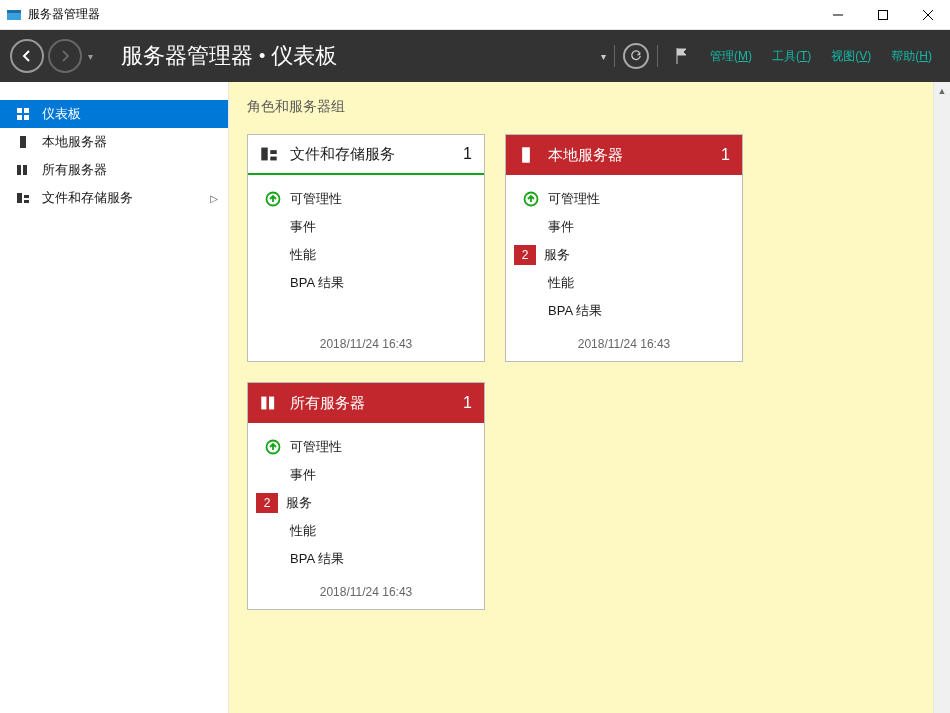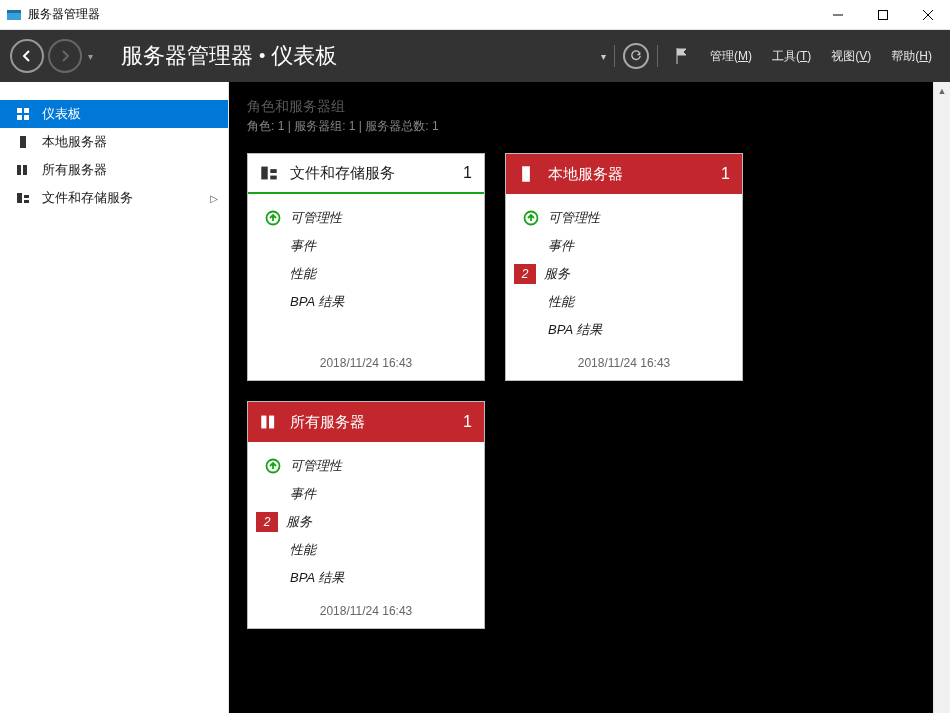--- a/index.html
+++ b/index.html
@@ -40,47 +40,47 @@
     display: flex; align-items: center; justify-content: center; margin-right: 4px;
   }
   .nav-btn.disabled { border-color: #666; color: #666; }
   .nav-btn svg { width: 14px; height: 14px; }
   .breadcrumb { font-size: 22px; font-weight: 300; margin-left: 28px; color: #fff; display: flex; align-items: center; }
   .breadcrumb .sep { margin: 0 6px; font-size: 18px; }
   .header-right { margin-left: auto; display: flex; align-items: center; gap: 8px; }
   .header-icon-btn { width: 30px; height: 30px; display: flex; align-items: center; justify-content: center; color: #fff; }
   .header-icon-btn.circle { border: 2px solid #aaa; border-radius: 50%; width: 26px; height: 26px; }
   .header-sep { width: 1px; height: 22px; background: #666; }
-  .menu-item { color: #e5e5e5; font-size: 12px; padding: 4px 6px; white-space: nowrap; text-align: right; }
+  .menu-item { color: #14b8a6; font-size: 12px; padding: 4px 6px; white-space: nowrap; text-align: right; }
   .menu-item u { text-decoration: underline; }
   
   .content { display: flex; height: calc(100% - 82px); }
   .sidebar { width: 228px; background: #fff; border-right: 0; padding-top: 18px; }
   .sidebar-item {
     display: flex; align-items: center; height: 28px; padding: 0 14px;
     font-size: 13px; color: #1a1a1a; position: relative;
   }
   .sidebar-item.active { background: #0078d7; color: #fff; }
   .sidebar-item .si-icon { width: 18px; display: flex; justify-content: center; margin-right: 10px; }
   .sidebar-item .expand { position: absolute; right: 10px; color: #555; font-size: 10px; }
-  .main { flex: 1; background: #000000; padding: 16px 18px; overflow: auto; border-left: 1px solid #e5e5e5; }
+  .main { flex: 1; background: #fef9c3; padding: 16px 18px; overflow: auto; border-left: 1px solid #e5e5e5; }
   .section-title { font-size: 14px; color: #5a5a5a; font-weight: 400; }
   .section-sub { font-size: 12px; color: #888; margin-top: 2px; }
   .tiles { display: flex; flex-wrap: wrap; gap: 20px; margin-top: 18px; }
   .tile { width: 238px; border: 1px solid #bcbcbc; background: #fff; display: flex; flex-direction: column; min-height: 220px; }
   .tile-header {
     height: 40px; display: flex; align-items: center; padding: 0 12px;
     font-size: 15px;
   }
   .tile-header.light { color: #1a1a1a; border-bottom: 2px solid #17a517; }
   .tile-header.red { background: #c1272d; color: #fff; }
   .tile-header .th-icon { width: 20px; margin-right: 10px; display: flex; }
   .tile-header .th-count { margin-left: auto; font-size: 16px; }
   .tile-body { padding: 10px 0 6px 0; flex: 1; }
-  .tile-row { display: flex; align-items: center; height: 28px; padding: 0 12px; font-size: 13px; color: #1a1a1a; font-style: italic; }
+  .tile-row { display: flex; align-items: center; height: 28px; padding: 0 12px; font-size: 13px; color: #1a1a1a; }
   .tile-row .tr-icon { width: 26px; display: flex; justify-content: center; color: #17a517; margin-right: 4px; }
   .tile-row .tr-icon.none { width: 26px; }
   .services-badge { background: #c1272d; color: #fff; width: 22px; height: 20px; display: flex; align-items: center; justify-content: center; font-size: 12px; margin-right: 8px; }
   .tile-footer { text-align: center; font-size: 12px; color: #666; padding: 6px 12px 10px; }
   
   .scroll-right { position: absolute; right: 0; top: 82px; bottom: 0; width: 17px; background: #f0f0f0; border-left: 1px solid #e5e5e5; }
   .scroll-right .arrow { height: 17px; display: flex; align-items: center; justify-content: center; color: #666; font-size: 9px; }
 </style>
 </head>
 <body>
@@ -190,21 +190,20 @@
             <rect x="8" y="9" width="5" height="3" fill="#333"></rect>
           </svg>
         </span>
       <span>文件和存储服务</span>
       <span class="expand">▷</span>
     </div>
   </div>
 
   <div class="main">
     <div class="section-title">角色和服务器组</div>
-    <div class="section-sub">角色: 1 | 服务器组: 1 | 服务器总数: 1</div>
 
     <div class="tiles">
 
       <div class="tile">
         <div class="tile-header light">
           <span class="th-icon">
               <svg width="18" height="18" viewBox="0 0 14 14">
                 <rect x="1" y="2" width="5" height="10" fill="#333"></rect>
                 <rect x="8" y="4" width="5" height="3" fill="#333"></rect>
                 <rect x="8" y="9" width="5" height="3" fill="#333"></rect>

